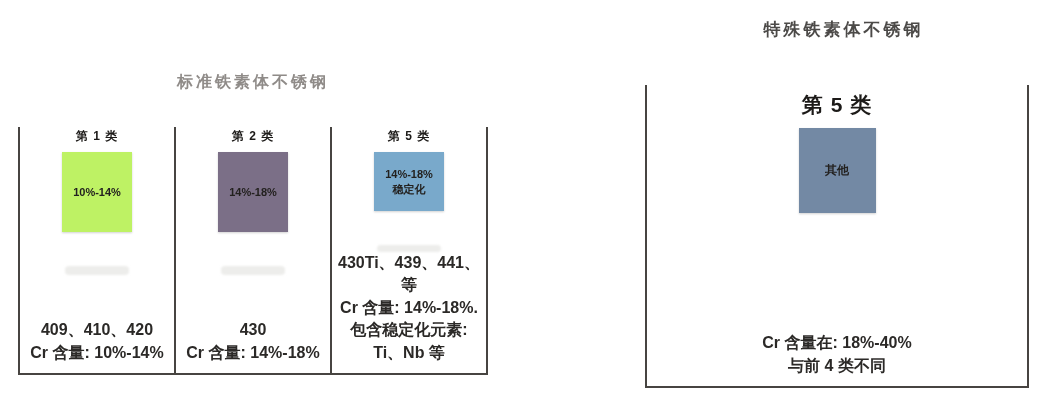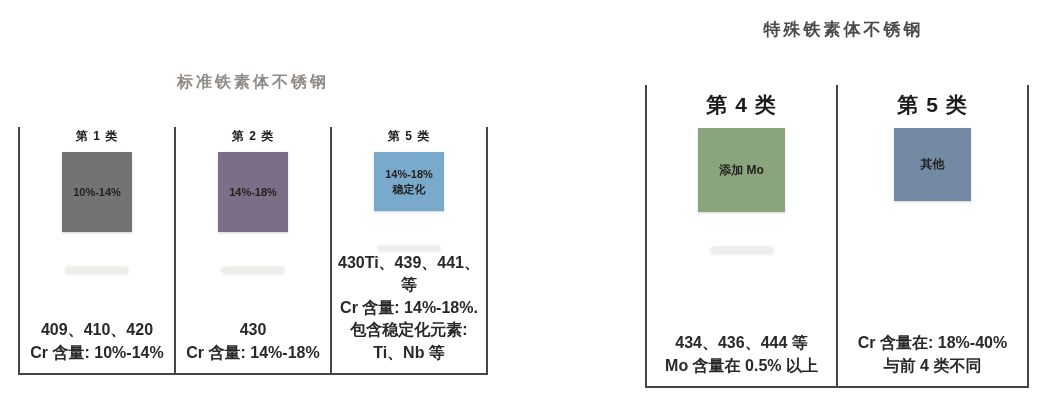--- a/index.html
+++ b/index.html
@@ -44,21 +44,21 @@
   .panel-special  .col-header { font-size: 21px; margin-top: 6px; }
 
   .color-box {
     display: flex; align-items: center; justify-content: center;
     text-align: center; color: #23211f; font-weight: 700;
     white-space: pre-line; line-height: 1.35;
     box-shadow: 0 1px 2px rgba(0,0,0,0.18);
   }
   .panel-standard .color-box { width: 70px; height: 80px; margin-top: 7px; font-size: 11px; }
   .panel-special  .color-box { width: 87px; height: 84px; margin-top: 9px; font-size: 12px; }
-  .color-box.box-other { width: 77px; height: 73px; }
+  .color-box.box-other { width: 77px; height: 85px; }
 
   .ghost {
     width: 64px; height: 9px; margin-top: 34px; border-radius: 4px;
     background: #ededeb; filter: blur(1px);
   }
   .ghost.hidden { visibility: hidden; }
 
   .spacer { flex: 1 1 auto; }
 
   .col-note {
@@ -71,21 +71,21 @@
 <body>
 
 <div class="canvas">
 
   <div class="group-title title-standard">标准铁素体不锈钢</div>
 
   <div class="panel panel-standard">
 
     <div class="col">
       <div class="col-header">第 1 类</div>
-      <div class="color-box" style="background-color: #737373;">10%-14%</div>
+      <div class="color-box" style="background-color: #bef264;">10%-14%</div>
       <div class="ghost"></div>
       <div class="spacer"></div>
       <div class="col-note">409、410、420
 Cr 含量: 10%-14%</div>
     </div>
 
     <div class="col">
       <div class="col-header">第 2 类</div>
       <div class="color-box" style="background-color: rgb(123, 111, 135);">14%-18%</div>
       <div class="ghost"></div>
@@ -105,28 +105,20 @@
 包含稳定化元素:
 Ti、Nb 等</div>
     </div>
 
   </div>
 
   <div class="group-title title-special">特殊铁素体不锈钢</div>
 
   <div class="panel panel-special">
 
-    <div class="col">
-      <div class="col-header">第 4 类</div>
-      <div class="color-box" style="background-color: rgb(138, 165, 125);">添加 Mo</div>
-      <div class="ghost"></div>
-      <div class="spacer"></div>
-      <div class="col-note">434、436、444 等
-Mo 含量在 0.5% 以上</div>
-    </div>
 
     <div class="col">
       <div class="col-header">第 5 类</div>
       <div class="color-box box-other" style="background-color: rgb(115, 137, 164);">其他</div>
       <div class="ghost hidden"></div>
       <div class="spacer"></div>
       <div class="col-note">Cr 含量在: 18%-40%
 与前 4 类不同</div>
     </div>
 

